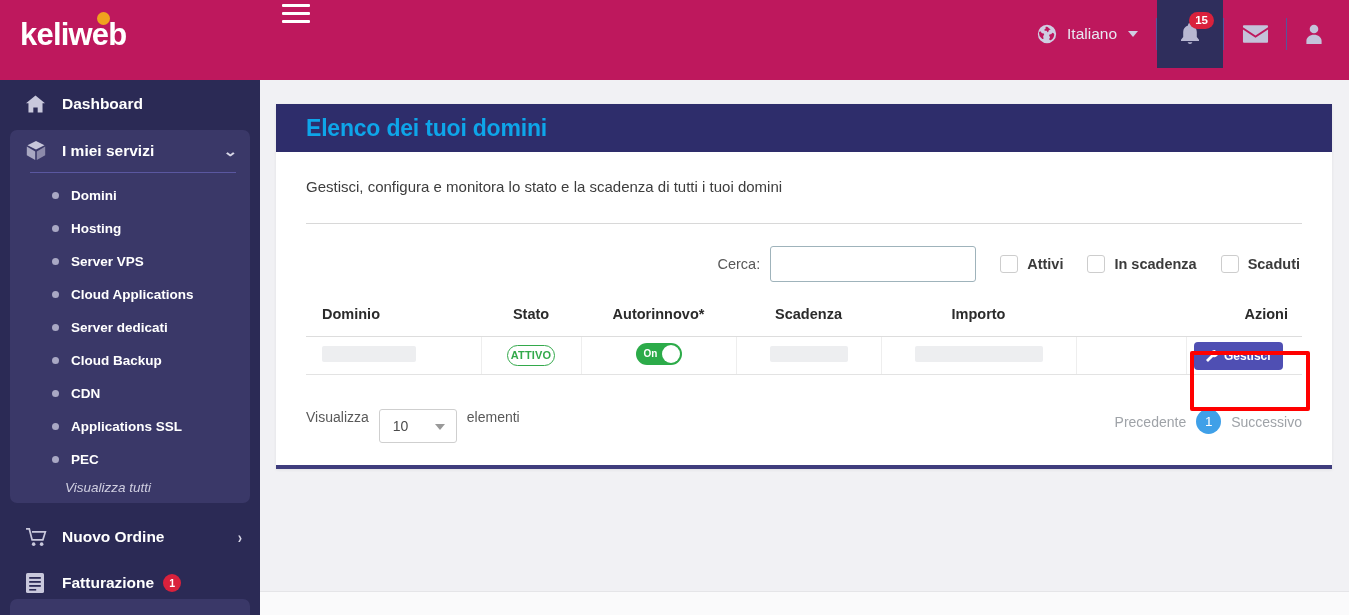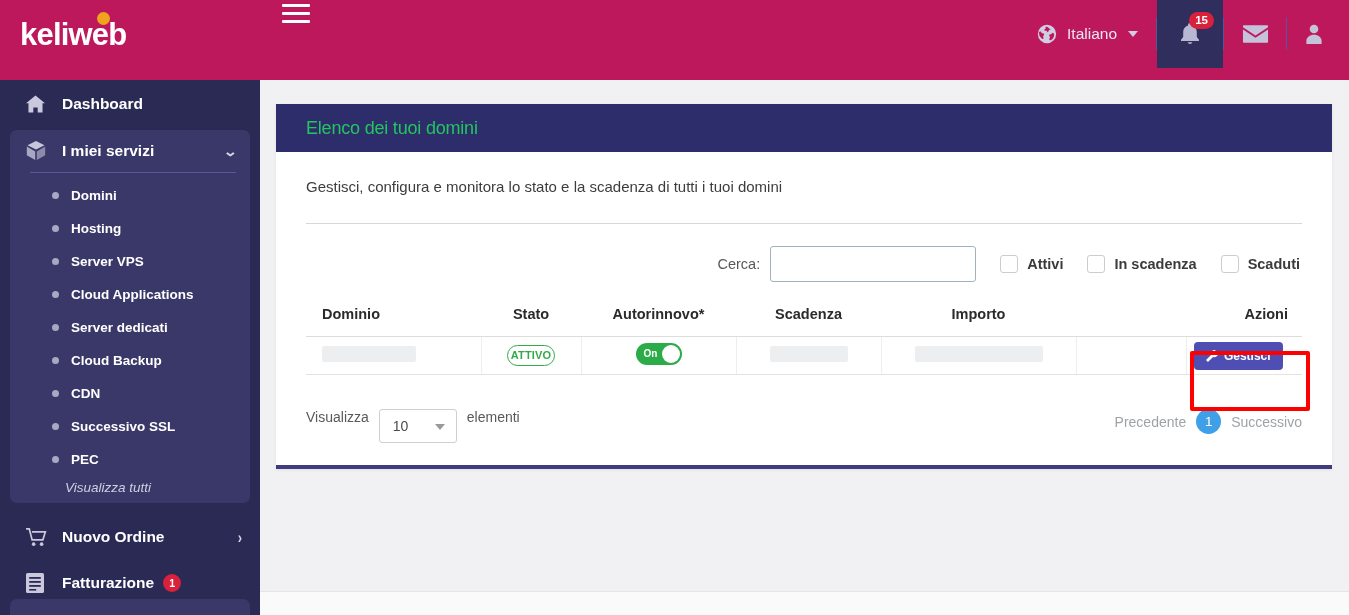--- a/index.html
+++ b/index.html
@@ -142,21 +142,21 @@
     position: absolute; left: 16px; top: 36px;
     width: 1056px;
     background: #ffffff;
     border-bottom: 4px solid #3f3d7d;
     box-shadow: 0 1px 3px rgba(0,0,0,0.07);
   }
   .card-head {
     background: #2e2d6b; height: 48px;
     display: flex; align-items: center; padding-left: 30px;
   }
-  .card-title { color: #22c55e; font-size: 18px; font-weight: normal; letter-spacing: -0.2px; }
+  .card-title { color: #0ea5e9; font-size: 23px; font-weight: bold; letter-spacing: -0.2px; }
   .card-body { padding: 26px 30px 22px 30px; }
   .subtitle { font-size: 15px; color: #3d3d3d; }
   .hr { height: 1px; background: #d8d8d8; margin: 28px 0 0 0; }
 
   
   .filter-row {
     display: flex; align-items: center; justify-content: flex-end;
     gap: 0; margin-top: 22px; padding-right: 2px;
   }
   .cerca-label { font-size: 14.5px; color: #585858; margin-right: 10px; }
@@ -365,21 +365,21 @@
     <div class="sub-row">
       <span class="bullet"></span>
       <span>Cloud Backup</span>
     </div>
     <div class="sub-row">
       <span class="bullet"></span>
       <span>CDN</span>
     </div>
     <div class="sub-row">
       <span class="bullet"></span>
-      <span>Successivo SSL</span>
+      <span>Applications SSL</span>
     </div>
     <div class="sub-row">
       <span class="bullet"></span>
       <span>PEC</span>
     </div>
     <div class="view-all">Visualizza tutti</div>
   </div>
 
   <div class="nav-row" style="margin-top:14px;">
     <span class="nav-ico">

